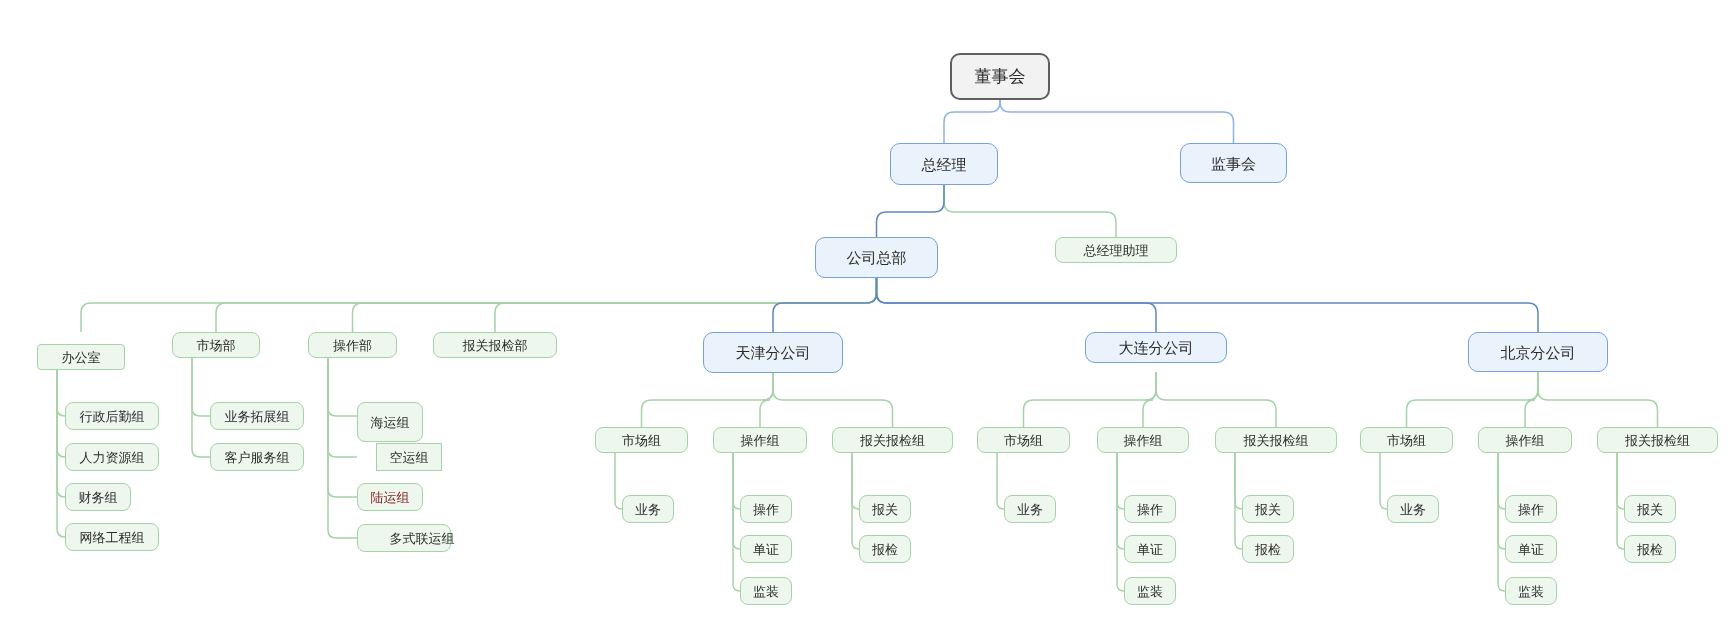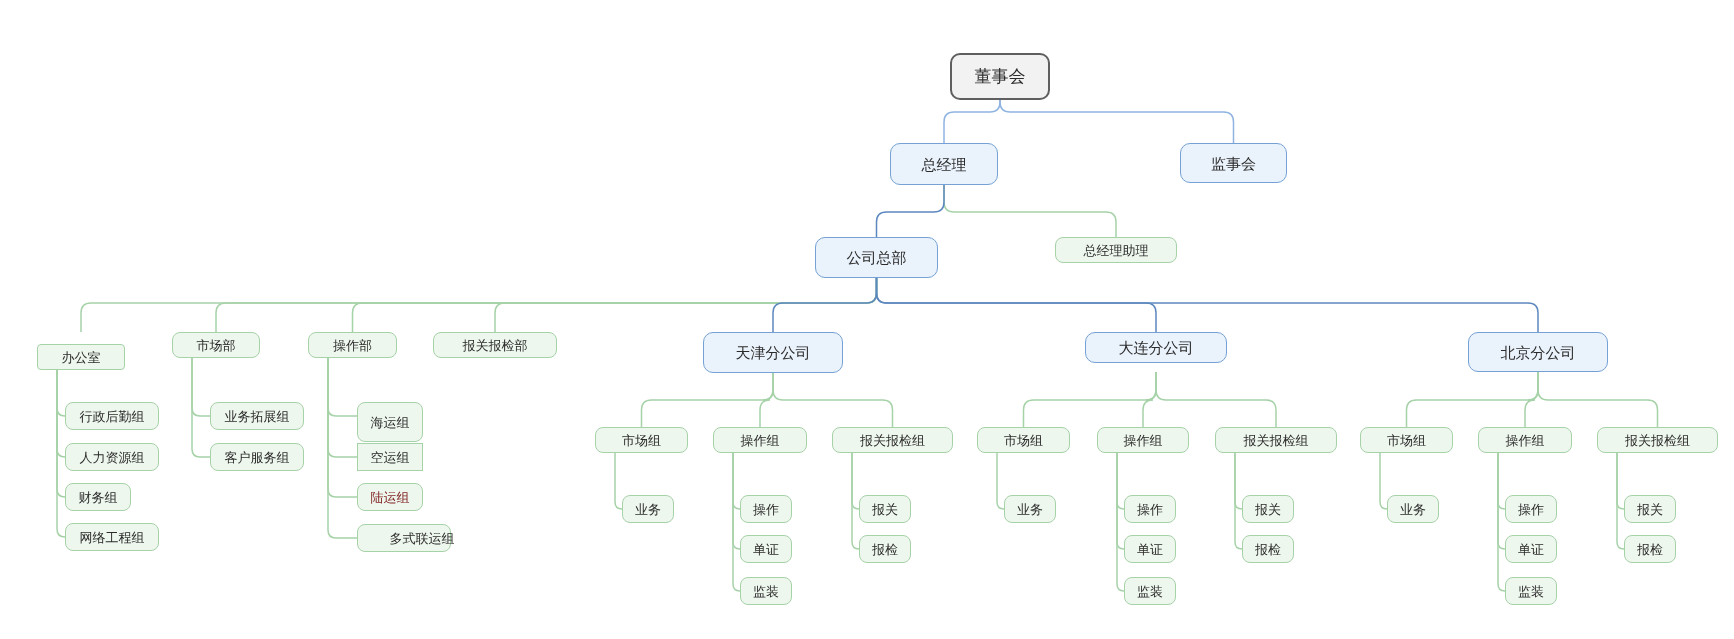--- a/index.html
+++ b/index.html
@@ -139,21 +139,21 @@
     </div>
     <div class="node green" style="left: 210px; top: 402px; width: 94px; height: 28px; font-size: 13px; border-radius: 8px; color: rgb(43, 43, 43); background: rgb(238, 247, 238); border: 1.5px solid rgb(166, 210, 168);">
       <span>业务拓展组</span>
     </div>
     <div class="node green" style="left: 210px; top: 443px; width: 94px; height: 28px; font-size: 13px; border-radius: 8px; color: rgb(43, 43, 43); background: rgb(238, 247, 238); border: 1.5px solid rgb(166, 210, 168);">
       <span>客户服务组</span>
     </div>
     <div class="node green" style="left: 357px; top: 402px; width: 66px; height: 40px; font-size: 13px; border-radius: 8px; color: rgb(43, 43, 43); background: rgb(238, 247, 238); border: 1.5px solid rgb(166, 210, 168);">
       <span>海运组</span>
     </div>
-    <div class="node green" style="left: 357px; top: 443px; width: 66px; height: 28px; font-size: 13px; border-radius: 0; color: rgb(43, 43, 43); background: rgb(238, 247, 238); border: 1.5px solid rgb(166, 210, 168);">
+    <div class="node green" style="left: 376px; top: 443px; width: 66px; height: 28px; font-size: 13px; border-radius: 0; color: rgb(43, 43, 43); background: rgb(238, 247, 238); border: 1.5px solid rgb(166, 210, 168);">
       <span>空运组</span>
     </div>
     <div class="node green" style="left: 357px; top: 483px; width: 66px; height: 28px; font-size: 13px; border-radius: 8px; color: #7f1d1d; background: rgb(238, 247, 238); border: 1.5px solid rgb(166, 210, 168);">
       <span>陆运组</span>
     </div>
     <div class="node green" style="left: 357px; top: 524px; width: 94px; height: 28px; font-size: 13px; border-radius: 8px; color: rgb(43, 43, 43); background: rgb(238, 247, 238); border: 1.5px solid rgb(166, 210, 168); padding-left: 36px;">
       <span>多式联运组</span>
     </div>
     <div class="node green" style="left: 595px; top: 427px; width: 93px; height: 26px; font-size: 13px; border-radius: 8px; color: rgb(43, 43, 43); background: rgb(238, 247, 238); border: 1.5px solid rgb(166, 210, 168);">
       <span>市场组</span>

